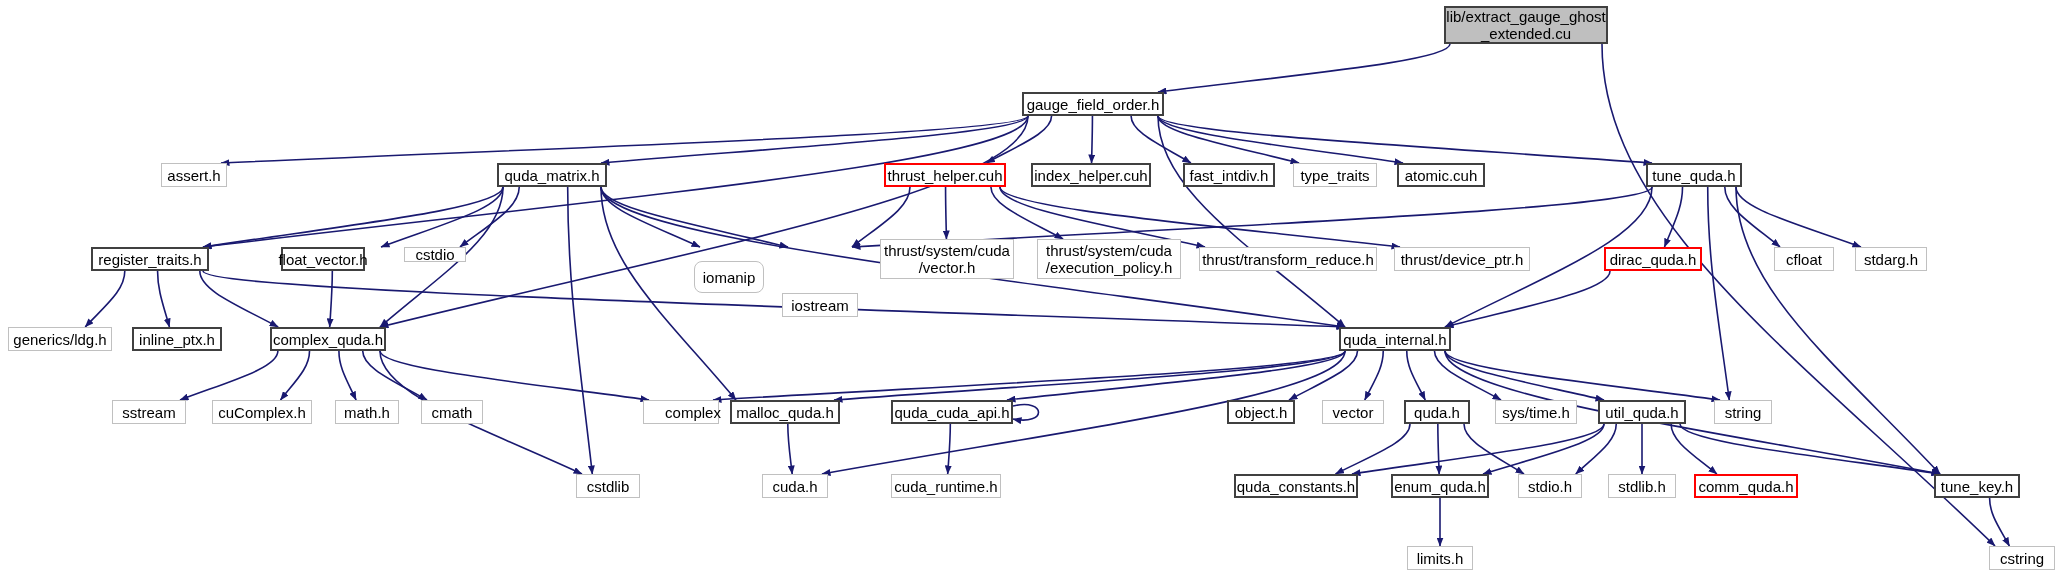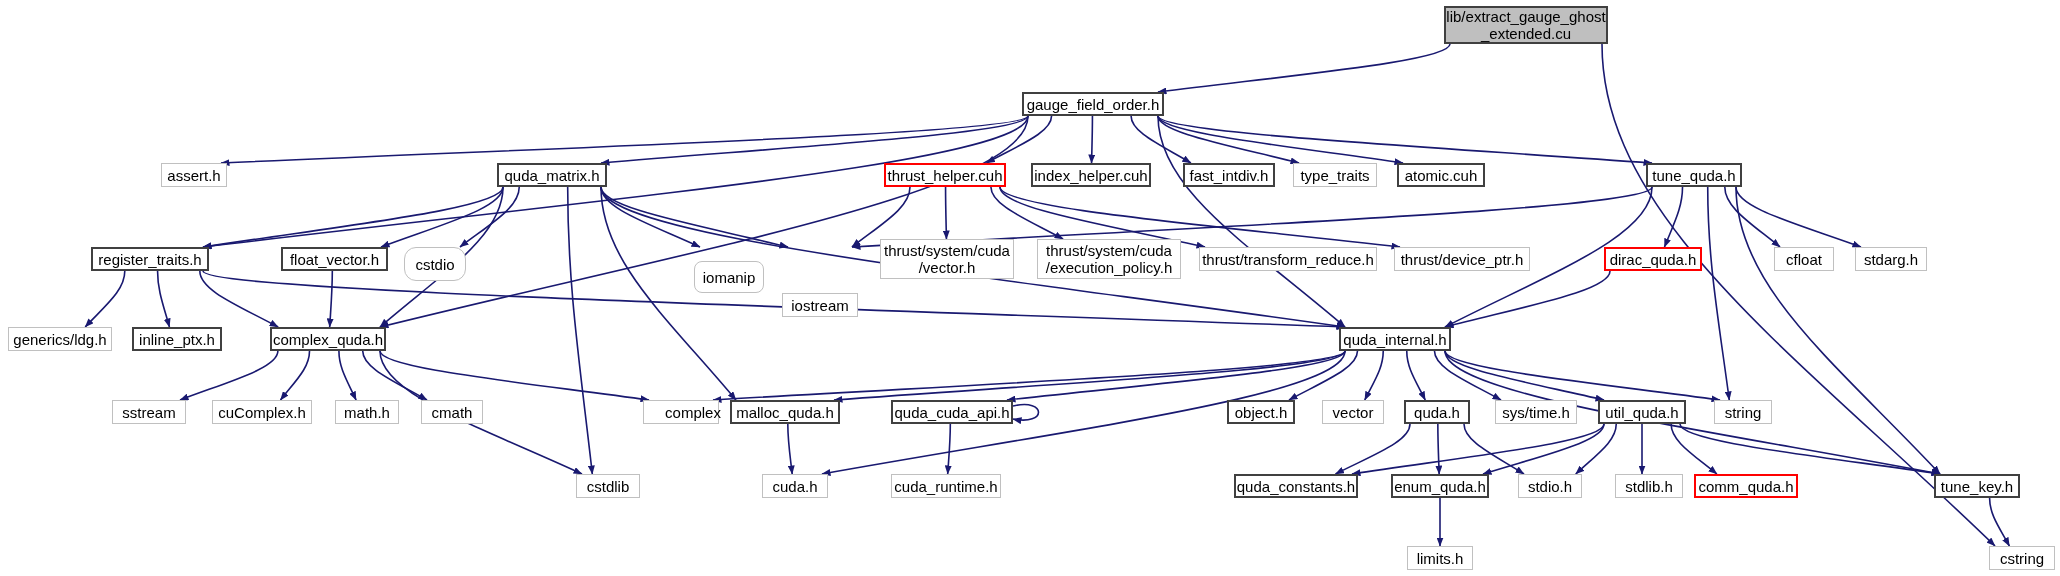--- a/index.html
+++ b/index.html
@@ -104,22 +104,22 @@
       <div class="node dark" style="left: 1022px; top: 92px; width: 142px; height: 24px;">gauge_field_order.h</div>
       <div class="node " style="left: 161px; top: 163px; width: 66px; height: 24px;">assert.h</div>
       <div class="node dark" style="left: 497px; top: 163px; width: 110px; height: 24px;">quda_matrix.h</div>
       <div class="node red" style="left: 884px; top: 163px; width: 122px; height: 24px;">thrust_helper.cuh</div>
       <div class="node dark" style="left: 1031px; top: 163px; width: 120px; height: 24px;">index_helper.cuh</div>
       <div class="node dark" style="left: 1183px; top: 163px; width: 92px; height: 24px;">fast_intdiv.h</div>
       <div class="node " style="left: 1293px; top: 163px; width: 84px; height: 24px;">type_traits</div>
       <div class="node dark" style="left: 1397px; top: 163px; width: 88px; height: 24px;">atomic.cuh</div>
       <div class="node dark" style="left: 1646px; top: 163px; width: 96px; height: 24px;">tune_quda.h</div>
       <div class="node dark" style="left: 91px; top: 247px; width: 118px; height: 24px;">register_traits.h</div>
-      <div class="node dark" style="left: 281px; top: 247px; width: 107px; height: 24px;">float_vector.h</div>
-      <div class="node " style="left: 404px; top: 247px; width: 62px; height: 34px; border-radius: 12px;">cstdio</div>
+      <div class="node dark" style="left: 281px; top: 247px; width: 84px; height: 24px;">float_vector.h</div>
+      <div class="node " style="left: 404px; top: 247px; width: 62px; height: 15px;">cstdio</div>
       <div class="node " style="left: 694px; top: 261px; width: 70px; height: 32px; border-radius: 8px;">iomanip</div>
       <div class="node " style="left: 782px; top: 247px; width: 76px; height: 24px; margin-top: 46px;">iostream</div>
       <div class="node " style="left: 880px; top: 239px; width: 134px; height: 40px;">thrust/system/cuda
 /vector.h</div>
       <div class="node " style="left: 1037px; top: 239px; width: 144px; height: 40px;">thrust/system/cuda
 /execution_policy.h</div>
       <div class="node " style="left: 1199px; top: 247px; width: 178px; height: 24px;">thrust/transform_reduce.h</div>
       <div class="node " style="left: 1394px; top: 247px; width: 136px; height: 24px;">thrust/device_ptr.h</div>
       <div class="node red" style="left: 1604px; top: 247px; width: 98px; height: 24px;">dirac_quda.h</div>
       <div class="node " style="left: 1774px; top: 247px; width: 60px; height: 24px;">cfloat</div>
@@ -140,19 +140,19 @@
       <div class="node dark" style="left: 1404px; top: 400px; width: 66px; height: 24px;">quda.h</div>
       <div class="node " style="left: 1495px; top: 400px; width: 82px; height: 24px;">sys/time.h</div>
       <div class="node dark" style="left: 1598px; top: 400px; width: 88px; height: 24px;">util_quda.h</div>
       <div class="node " style="left: 1714px; top: 400px; width: 58px; height: 24px;">string</div>
       <div class="node " style="left: 576px; top: 474px; width: 64px; height: 24px;">cstdlib</div>
       <div class="node " style="left: 762px; top: 474px; width: 66px; height: 24px;">cuda.h</div>
       <div class="node " style="left: 891px; top: 474px; width: 110px; height: 24px;">cuda_runtime.h</div>
       <div class="node dark" style="left: 1234px; top: 474px; width: 124px; height: 24px;">quda_constants.h</div>
       <div class="node dark" style="left: 1391px; top: 474px; width: 98px; height: 24px;">enum_quda.h</div>
       <div class="node " style="left: 1518px; top: 474px; width: 64px; height: 24px;">stdio.h</div>
-      <div class="node " style="left: 1608px; top: 474px; width: 68px; height: 24px; margin-left: 7px;">stdlib.h</div>
+      <div class="node " style="left: 1608px; top: 474px; width: 68px; height: 24px;">stdlib.h</div>
       <div class="node red" style="left: 1694px; top: 474px; width: 104px; height: 24px; text-align: right;">comm_quda.h</div>
       <div class="node dark" style="left: 1934px; top: 474px; width: 86px; height: 24px;">tune_key.h</div>
       <div class="node " style="left: 1407px; top: 546px; width: 66px; height: 24px;">limits.h</div>
       <div class="node " style="left: 1989px; top: 546px; width: 66px; height: 24px;">cstring</div>
     </div>
 </div>
 
 </body></html>

